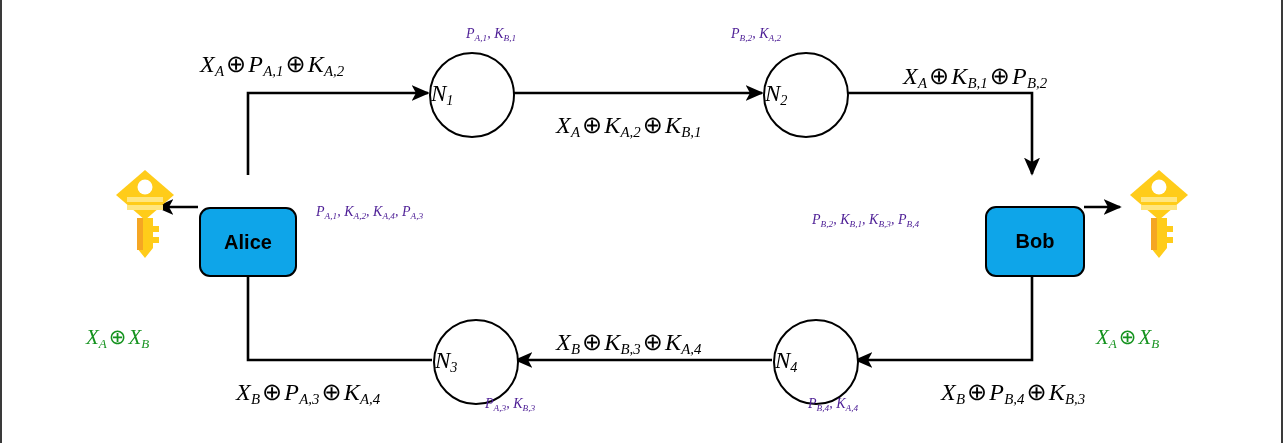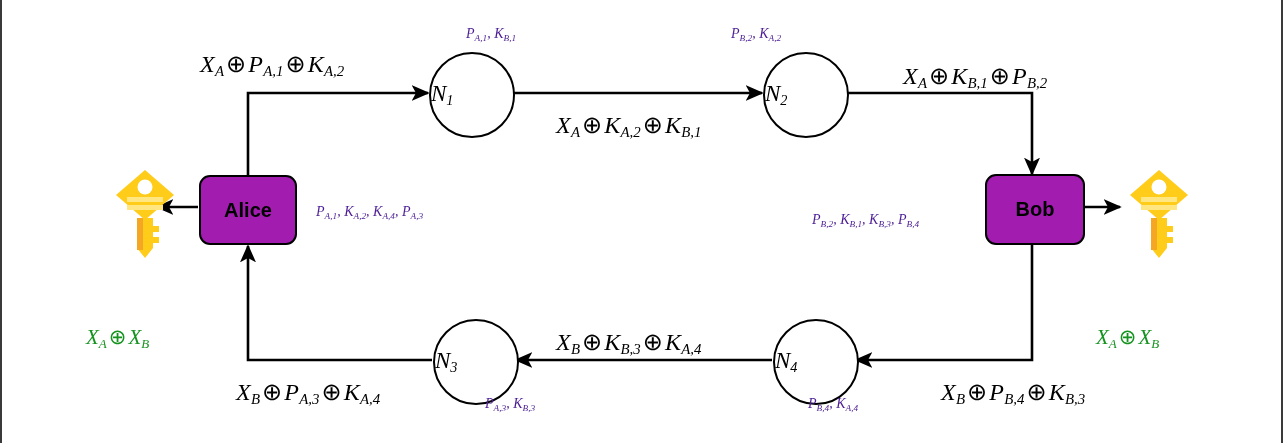--- a/index.html
+++ b/index.html
@@ -23,23 +23,23 @@
   
   .green{font-family:"Liberation Serif",serif;font-style:italic;
          font-size:21px;color:#15931f;white-space:nowrap;margin-top:44px;}
   .green .op{font-style:normal;padding:0 2px;}
   
   .circle{position:absolute;border:2.4px solid #000;border-radius:50%;
           background:#fff;display:flex;align-items:center;justify-content:flex-start;}
   .circle span{font-family:"Liberation Serif",serif;font-style:italic;font-size:23px;color:#000;}
   .circle span .sub{font-size:.62em;}
   .party{position:absolute;border:2.4px solid #000;border-radius:11px;
-         background:#a21caf;display:flex;align-items:center;justify-content:center;
+         background:#0ea5e9;display:flex;align-items:center;justify-content:center;
          font-family:"Liberation Sans",sans-serif;font-weight:bold;
-         font-size:20px;color:#000;}
+         font-size:20px;color:#000;margin-top:32px;}
   .keyicon{position:absolute;}
 </style>
 </head>
 <body>
 
 <div id="frame"></div>
 
 <svg id="wires" viewBox="0 0 1283 443">
   <defs>
     <marker id="ah" viewBox="0 0 10 10" refX="9" refY="5" markerWidth="7" markerHeight="7" orient="auto-start-reverse">

